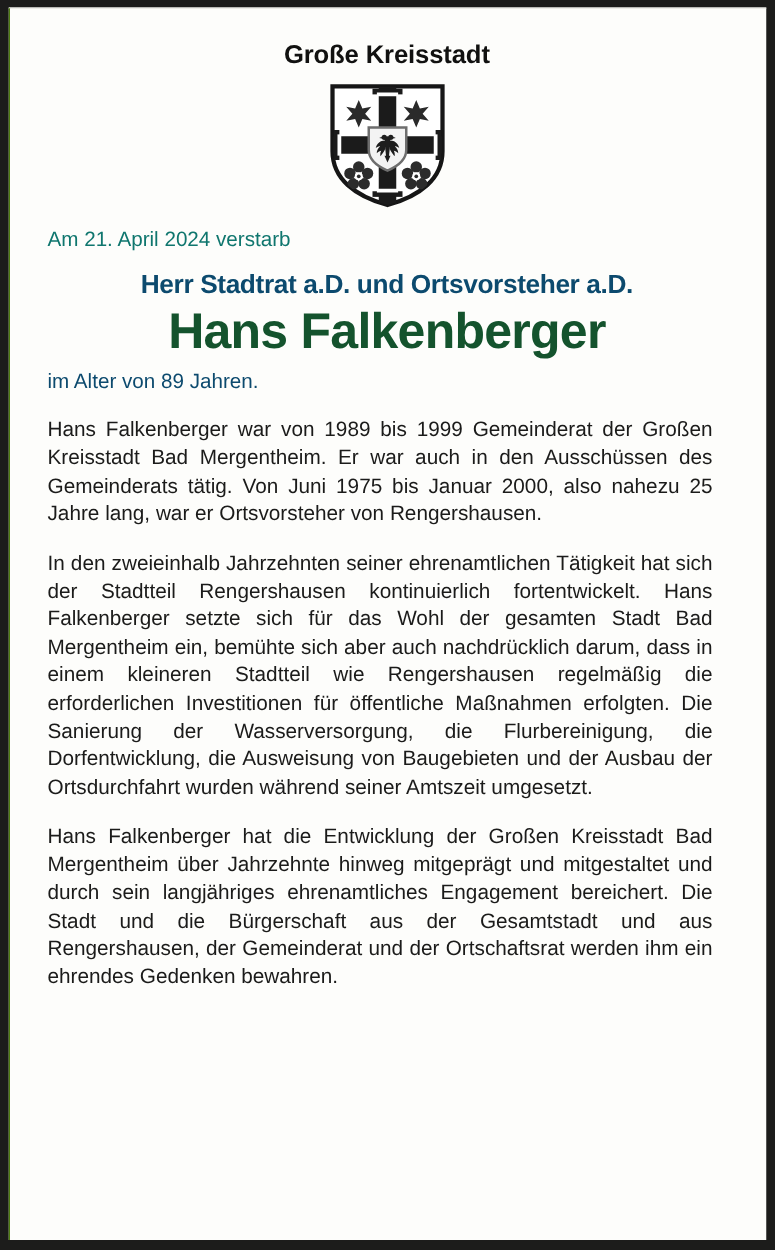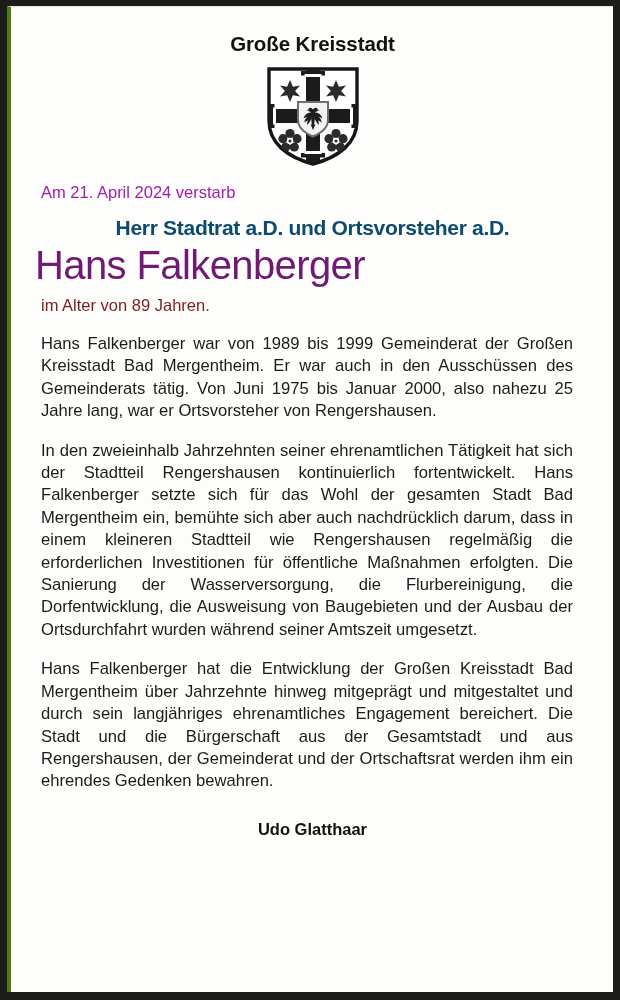--- a/index.html
+++ b/index.html
@@ -24,21 +24,21 @@
   }
 
   .page {
     position: absolute;
     left: 7px;
     top: 6px;
     width: 606px;
     height: 986px;
     background: #fdfdfb;
     box-sizing: border-box;
-    border-left: 4px solid #4d7c0f;
+    border-left: 1px solid #4d7c0f;
     border-top: 1px solid #e6e6e2;
   }
 
   .inner {
     position: absolute;
     left: 0;
     top: 0;
     width: 606px;
     height: 986px;
     padding: 24px 27px 10px 24px;
@@ -64,48 +64,48 @@
     margin-bottom: 14px;
   }
   .crest {
     display: block;
   }
 
   
   .intro-line {
     font-size: 16.5px;
     line-height: 21px;
-    color: #a21caf;
+    color: #0f766e;
     margin: 0 0 12px 6px;
   }
 
   .title-line {
     text-align: center;
     font-weight: bold;
     font-size: 21px;
     line-height: 26px;
     letter-spacing: -0.3px;
     color: #0c4a6e;
     margin: 0 0 1px 0;
   }
 
   .deceased-name {
-    text-align: left;
-    font-weight: normal;
+    text-align: center;
+    font-weight: bold;
     font-size: 40px;
     line-height: 47px;
     letter-spacing: -0.6px;
-    color: #701a75;
+    color: #14532d;
     margin: 0 0 6px 0;
   }
 
   .age-line {
     font-size: 16.5px;
     line-height: 21px;
-    color: #7f1d1d;
+    color: #0c4a6e;
     margin: 0 0 0 6px;
   }
 
   
   .body-text {
     margin-top: 17px;
     margin-left: 6px;
     margin-right: 17px;
   }
   .body-par {
@@ -228,18 +228,17 @@
       <p class="deceased-name">Hans Falkenberger</p>
       <p class="age-line">im Alter von 89 Jahren.</p>
 
       <div class="body-text">
         <p class="body-par">Hans Falkenberger war von 1989 bis 1999 Gemeinderat der Großen Kreisstadt Bad Mergentheim. Er war auch in den Ausschüssen des Gemeinderats tätig. Von Juni 1975 bis Janu­ar 2000, also nahezu 25 Jahre lang, war er Ortsvorsteher von Rengershausen.</p>
         <p class="body-par">In den zweieinhalb Jahrzehnten seiner ehrenamtlichen Tätig­keit hat sich der Stadtteil Rengershausen kontinuierlich fort­entwickelt. Hans Falkenberger setzte sich für das Wohl der gesamten Stadt Bad Mergentheim ein, bemühte sich aber auch nachdrücklich darum, dass in einem kleineren Stadtteil wie Rengershausen regelmäßig die erforderlichen Investitionen für öffentliche Maßnahmen erfolgten. Die Sanierung der Wasser­versorgung, die Flurbereinigung, die Dorfentwicklung, die Aus­weisung von Baugebieten und der Ausbau der Ortsdurchfahrt wurden während seiner Amtszeit umgesetzt.</p>
         <p class="body-par">Hans Falkenberger hat die Entwicklung der Großen Kreisstadt Bad Mergentheim über Jahrzehnte hinweg mitgeprägt und mitgestaltet und durch sein langjähriges ehrenamtliches Engagement bereichert. Die Stadt und die Bürgerschaft aus der Gesamtstadt und aus Rengershausen, der Gemeinderat und der Ortschaftsrat werden ihm ein ehrendes Gedenken bewahren.</p>
       </div>
 
       <div class="signature">
-        <div>Udo Glatthaar</div>
       </div>
 
     </div>
   </div>
 </div>
 
 </body></html>

